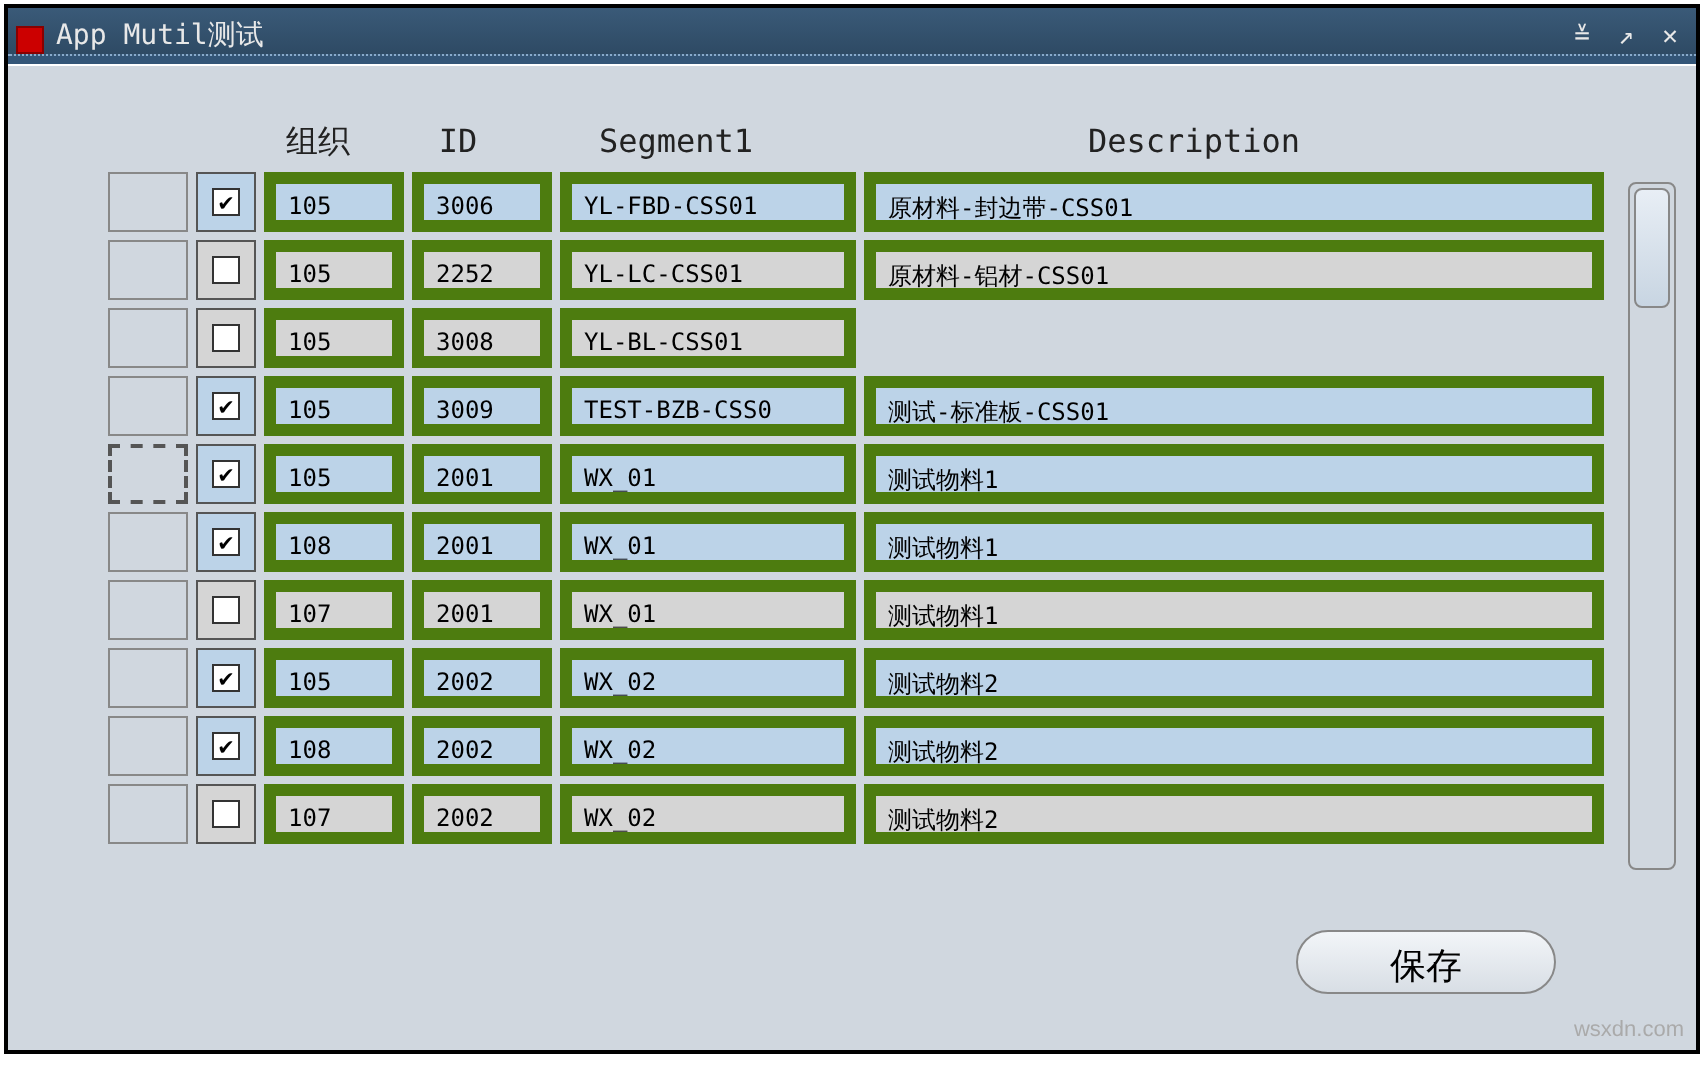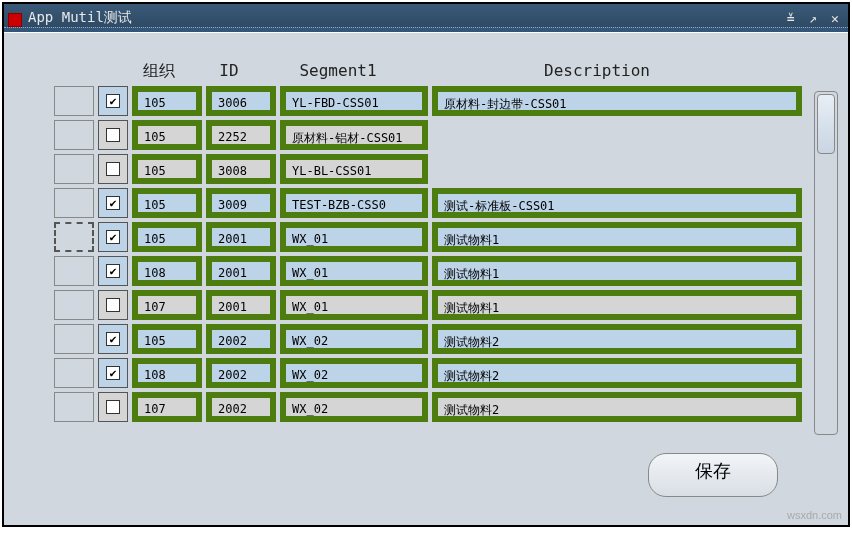--- a/index.html
+++ b/index.html
@@ -118,21 +118,21 @@
       position:relative;
     }
     .scroll-thumb{
       position:absolute;top:2px;left:2px;right:2px;height:60px;
       background:linear-gradient(#e8eef5,#c8d5e2);
       border:1px solid #888;border-radius:4px;
     }
     .save-btn{
       position:absolute;
       right:70px;bottom:28px;
-      width:130px;height:44px;
+      width:130px;height:32px;
       background:linear-gradient(#f2f5f8,#d8dee5);
       border:1px solid #888;
       border-radius:18px;
       font-size:18px;
       font-family:"SimSun",sans-serif;
       text-align:center;line-height:34px;
       cursor:pointer;
     }
     .watermark{
       position:absolute;right:6px;bottom:4px;
@@ -174,20 +174,21 @@
               <div class="cell">YL-FBD-CSS01</div>
               <div class="cell">原材料-封边带-CSS01</div>
             </div>
             <div class="row even">
               <div class="rowmark"></div>
               <div class="chk">
                 <div class="chkbox"></div>
               </div>
               <div class="cell">105</div>
               <div class="cell">2252</div>
+              <div class="cell">YL-LC-CSS01</div>
               <div class="cell">原材料-铝材-CSS01</div>
             </div>
             <div class="row even">
               <div class="rowmark"></div>
               <div class="chk">
                 <div class="chkbox"></div>
               </div>
               <div class="cell">105</div>
               <div class="cell">3008</div>
               <div class="cell">YL-BL-CSS01</div>

